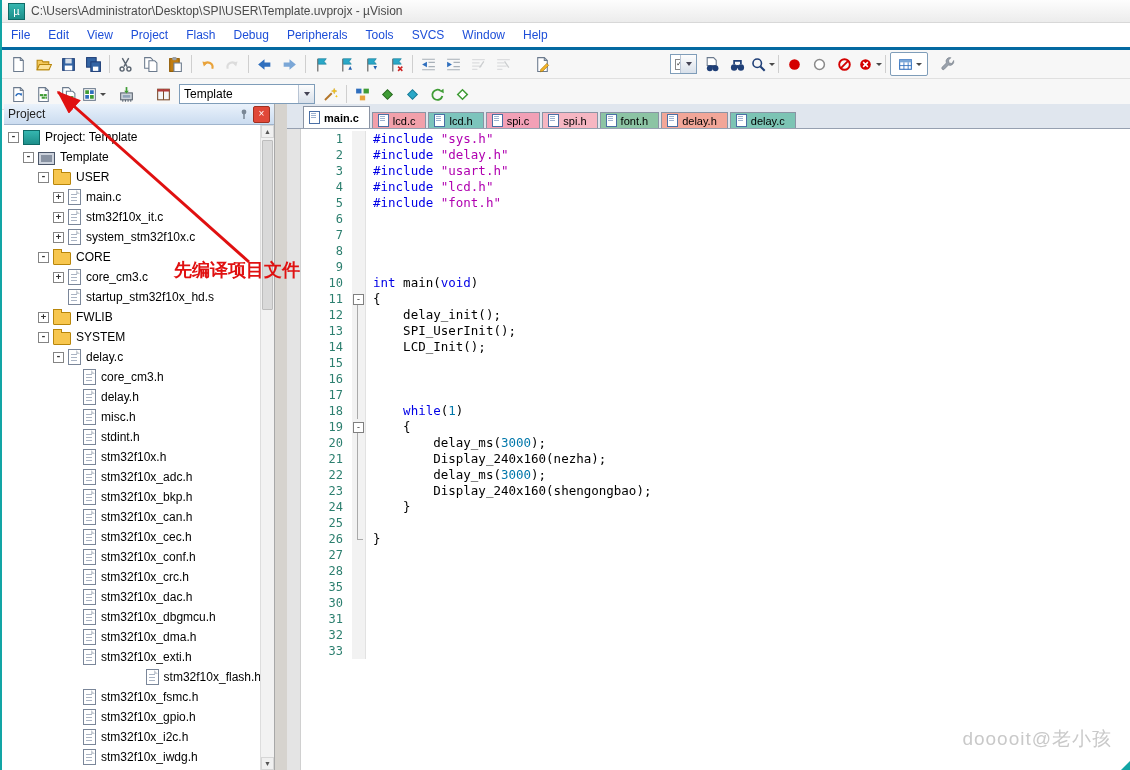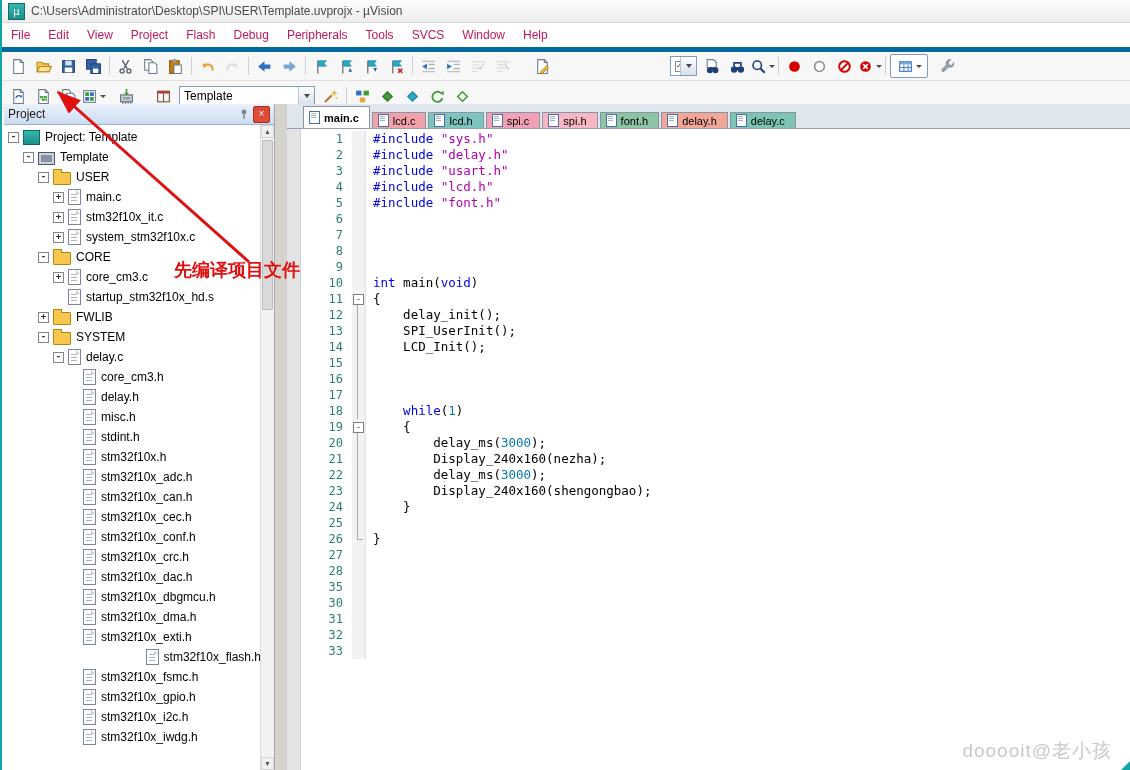--- a/index.html
+++ b/index.html
@@ -8,21 +8,21 @@
     font-family:"Liberation Sans","DejaVu Sans",sans-serif;
     background:#fff;border-left:2px solid #12a5a5;box-sizing:border-box;
   }
   
   .titlebar{height:22px;background:linear-gradient(#fdfdfd,#ececec);border-bottom:1px solid #d8d8d8;
     display:flex;align-items:center;gap:6px;padding:0 6px;}
   .win-ico{width:15px;height:15px;background:linear-gradient(#35b6b0,#1d8f8a);border:1px solid #0e6a66;
     color:#fff;font-size:11px;line-height:14px;text-align:center;flex:none;}
   .title-text{font-size:12px;color:#4a4a4a;}
   
-  .menubar{height:24px;background:#ffffff;border-bottom:5px solid #0369a1;display:flex;align-items:center;font-size:12px;color:#be185d;}
+  .menubar{height:24px;background:#ffffff;border-bottom:3px solid #0369a1;display:flex;align-items:center;font-size:12px;color:#1d4ed8;}
   .menu-item{padding:4px 9px;}
   
   .toolbar{background:#f7f7f7;display:flex;align-items:center;padding:0 4px;border-bottom:1px solid #e0e0e0;}
   #tb1{height:28px;}
   #tb2{height:30px;}
   .tb-btn{width:23px;height:22px;margin:0 1px;display:flex;align-items:center;justify-content:center;border-radius:2px;flex:none;}
   .tb-btn.disabled{opacity:.42;filter:grayscale(60%);}
   .tb-btn.boxed{width:36px;border:1px solid #7f9db9;background:#fff;}
   .tb-sep{width:1px;height:18px;background:#cfcfcf;margin:0 3px;flex:none;}
   .tb-gap{flex:none;}
@@ -84,21 +84,21 @@
   .fold.fend::before{content:'';position:absolute;left:5px;top:0;height:8px;width:1px;background:#aaa;}
   .fold.fend::after{content:'';position:absolute;left:5px;top:8px;width:6px;height:1px;background:#aaa;}
   .ct{white-space:pre;padding-left:7px;}
   .c-pp,.c-kw{color:#0000e6;}
   .c-str{color:#b000b0;}
   .c-num{color:#0077aa;}
   .c-pl{color:#000;}
   
   .annot-svg{position:absolute;left:0;top:0;width:1130px;height:770px;pointer-events:none;z-index:50;}
   .annot-text{position:absolute;left:172px;top:258px;z-index:51;font-size:18px;font-weight:bold;color:#e01010;pointer-events:none;}
-  .watermark{position:absolute;right:18px;bottom:6px;font-size:19px;color:#c9c9c9;letter-spacing:1px;z-index:40;pointer-events:none;}
+  .watermark{position:absolute;right:18px;bottom:18px;font-size:19px;color:#c9c9c9;letter-spacing:1px;z-index:40;pointer-events:none;}
   .resize-grip{position:absolute;right:0;bottom:0;width:0;height:0;border-left:9px solid transparent;border-bottom:9px solid #12a5a5;z-index:60;}
 </style>
 </head>
 <body>
 
 <div class="titlebar">
   <div class="win-ico">µ</div>
   <div class="title-text">C:\Users\Administrator\Desktop\SPI\USER\Template.uvprojx - µVision</div>
 </div>
 
@@ -604,20 +604,25 @@
           </div>
           <div class="tree-row" style="padding-left: 64px;">
             <span class="exp-spacer"></span>
             <span class="ti ti-doc"></span>
             <span class="tree-label">stm32f10x.h</span>
           </div>
           <div class="tree-row" style="padding-left: 64px;">
             <span class="exp-spacer"></span>
             <span class="ti ti-doc"></span>
             <span class="tree-label">stm32f10x_adc.h</span>
+          </div>
+          <div class="tree-row" style="padding-left: 64px;">
+            <span class="exp-spacer"></span>
+            <span class="ti ti-doc"></span>
+            <span class="tree-label">stm32f10x_bkp.h</span>
           </div>
           <div class="tree-row" style="padding-left: 64px;">
             <span class="exp-spacer"></span>
             <span class="ti ti-doc"></span>
             <span class="tree-label">stm32f10x_can.h</span>
           </div>
           <div class="tree-row" style="padding-left: 64px;">
             <span class="exp-spacer"></span>
             <span class="ti ti-doc"></span>
             <span class="tree-label">stm32f10x_cec.h</span>

